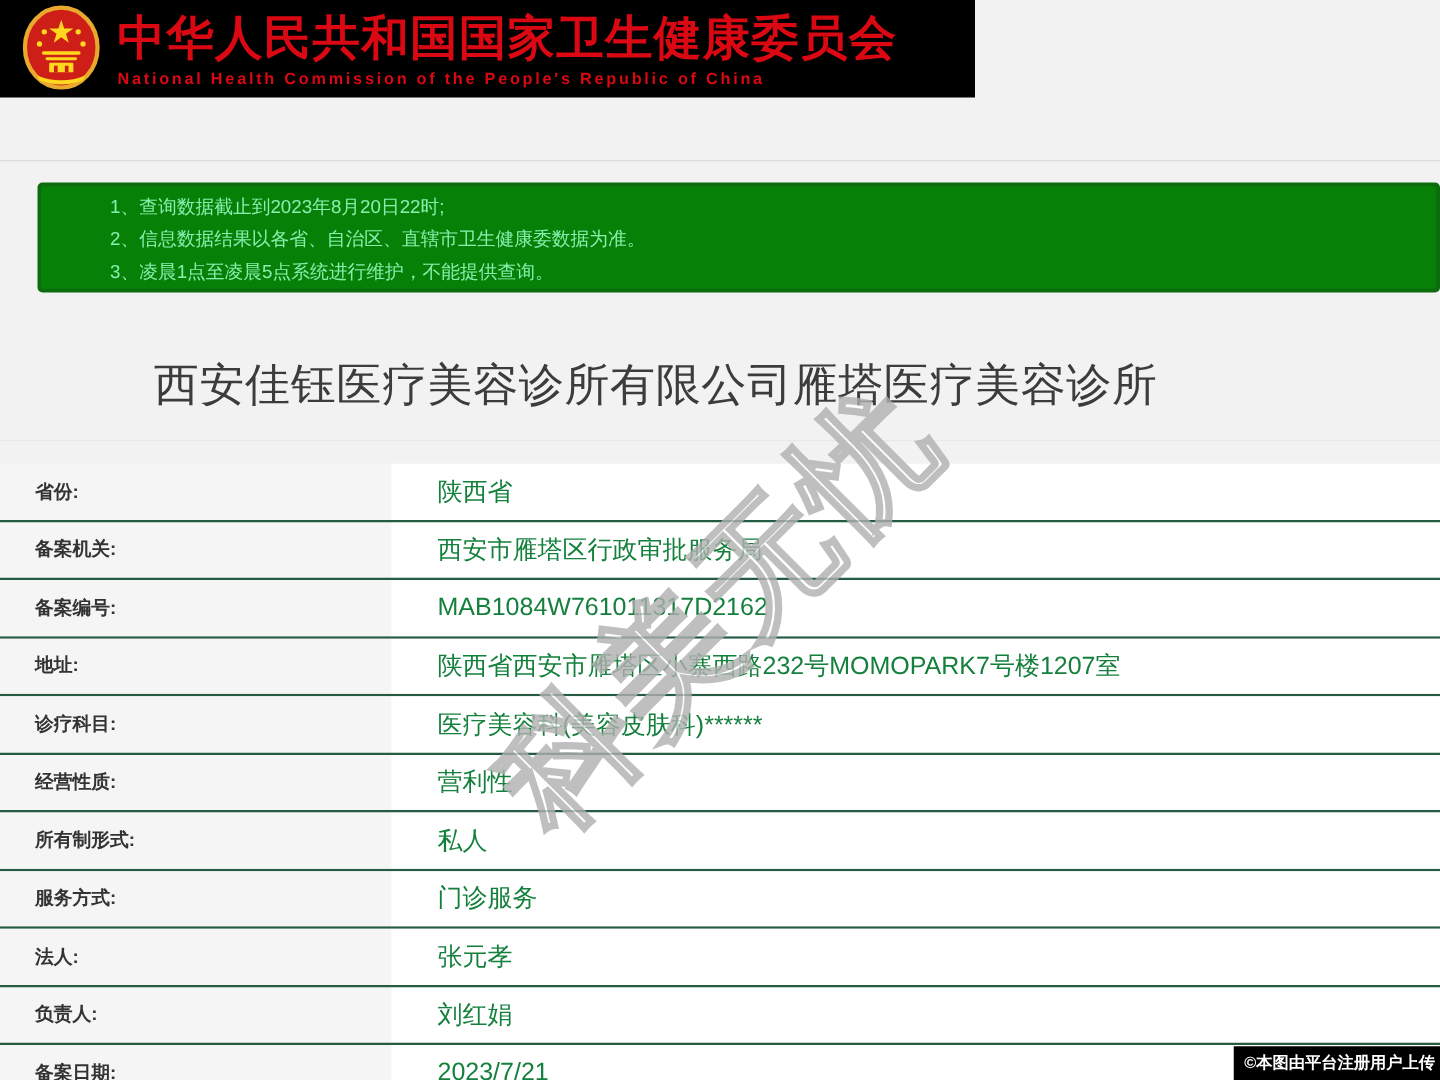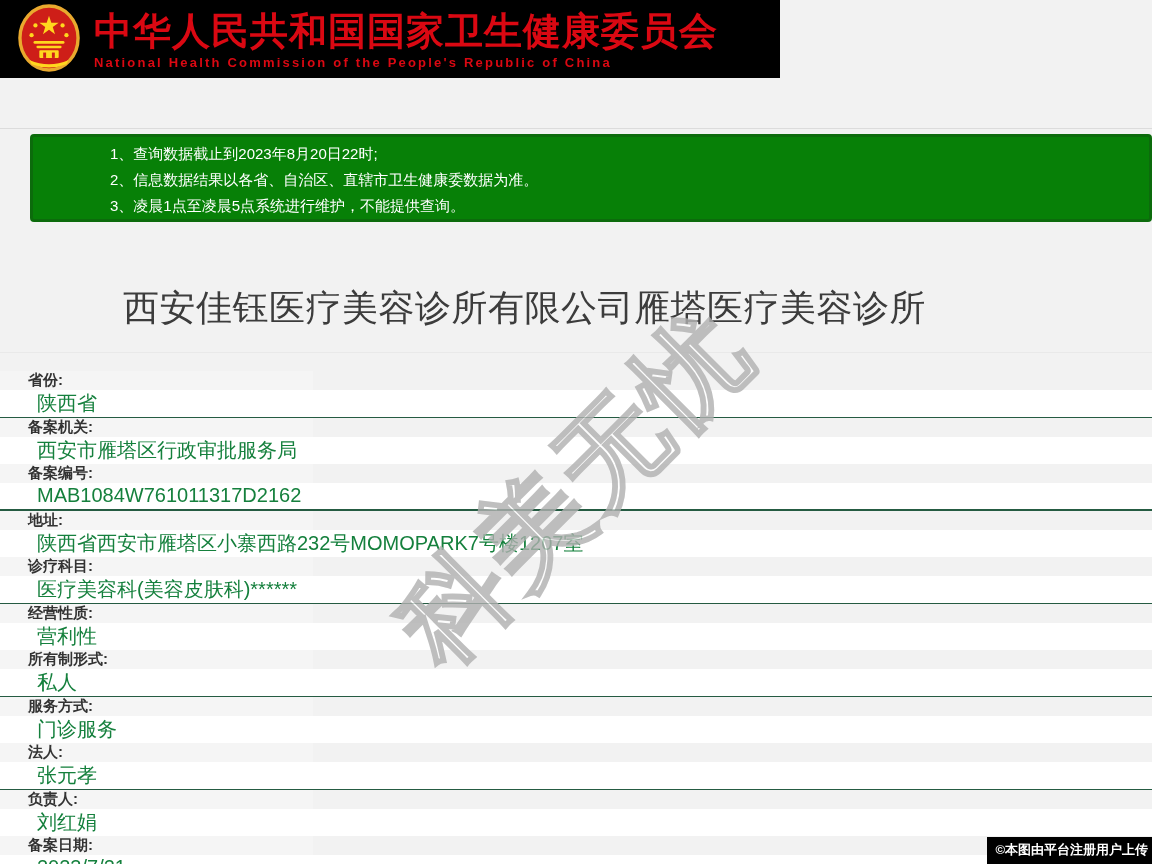--- a/index.html
+++ b/index.html
@@ -59,27 +59,27 @@
   .section-divider {
     position: absolute;
     left: 0; top: 352px;
     width: 1152px; height: 1px;
     background: #e9e9e9;
   }
 
   
   .notice-box {
     position: absolute;
-    left: 30px; top: 134px;
+    left: 30px; top: 146px;
     width: 1122px; height: 88px;
     background: #078007;
     border: 3px solid #0c6b0c;
     border-radius: 4px;
-    padding: 4px 10px 0 77px;
-    color: #ffffff;
+    padding: 4px 10px 0 55px;
+    color: #86efac;
   }
   .notice-line {
     font-size: 15px;
     line-height: 26px;
     white-space: nowrap;
   }
 
   
   .result-title {
     position: absolute;
@@ -96,21 +96,20 @@
   
   .info-table {
     position: absolute;
     left: 0; top: 371px;
     width: 1152px;
   }
   .info-row {
     display: flex;
     height: 46.5px;
     border-bottom: 2px solid #255b42;
-    flex-direction: column;
   }
   .info-label {
     width: 313px;
     flex: 0 0 auto;
     background: #f5f5f5;
     display: flex;
     align-items: center;
     padding-left: 28px;
     font-size: 15px;
     font-weight: bold;

